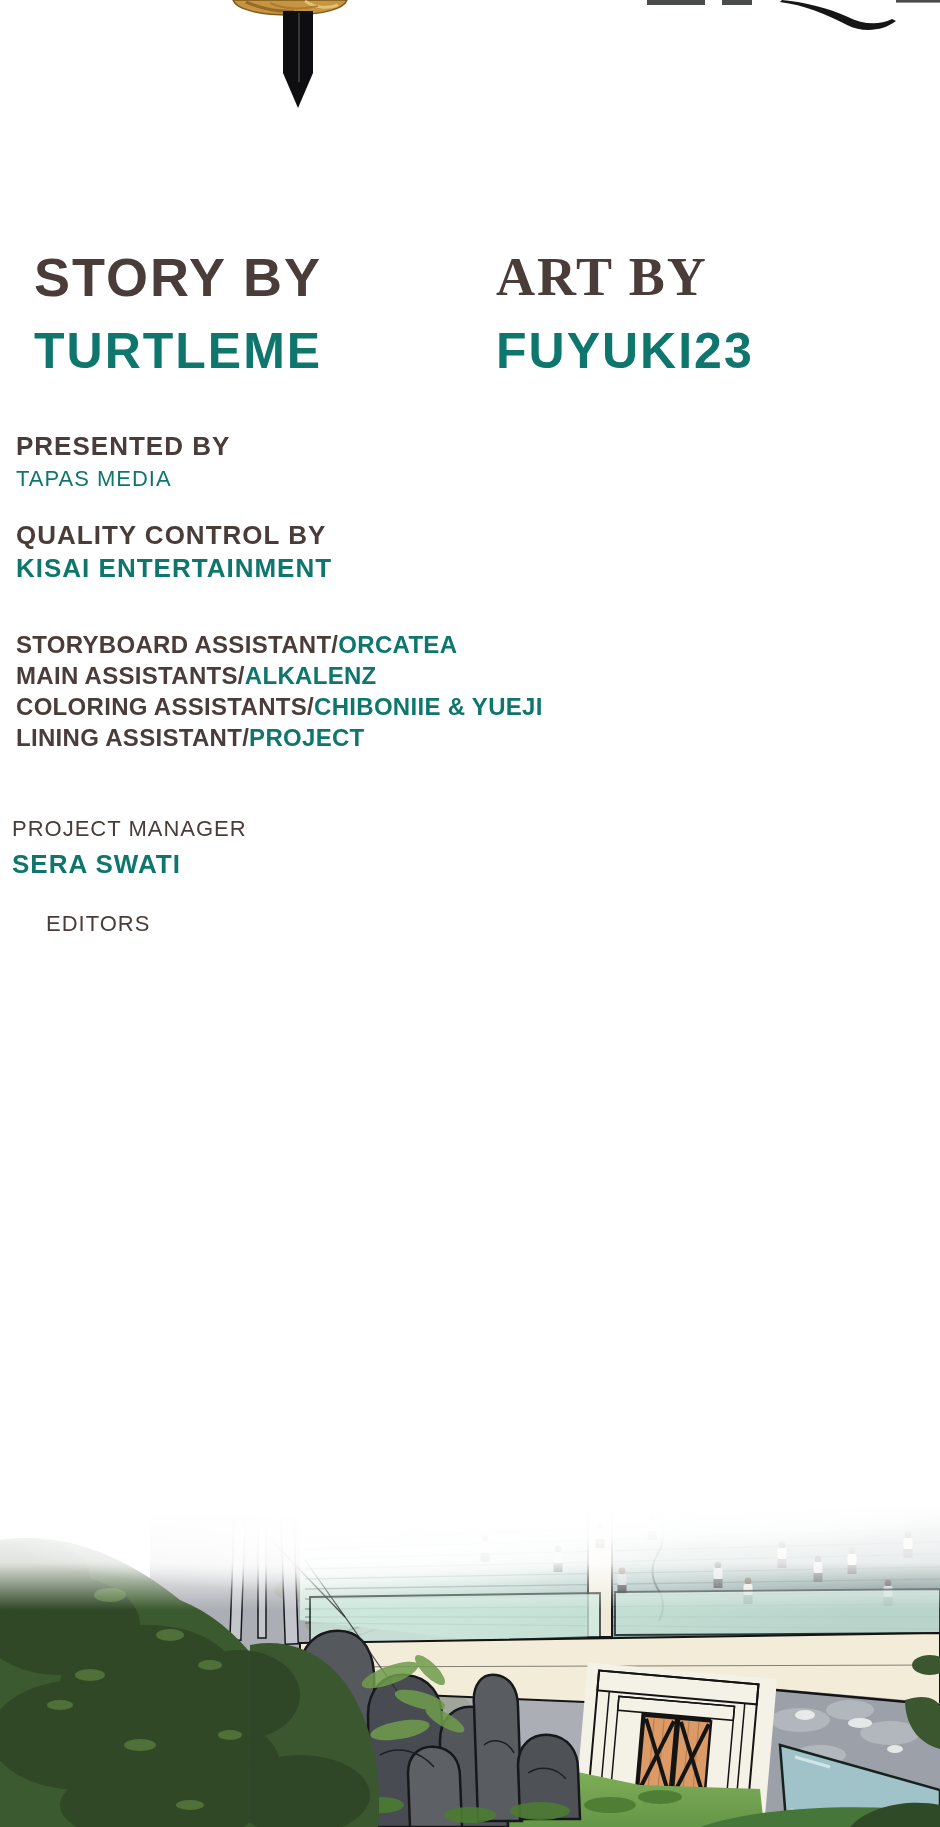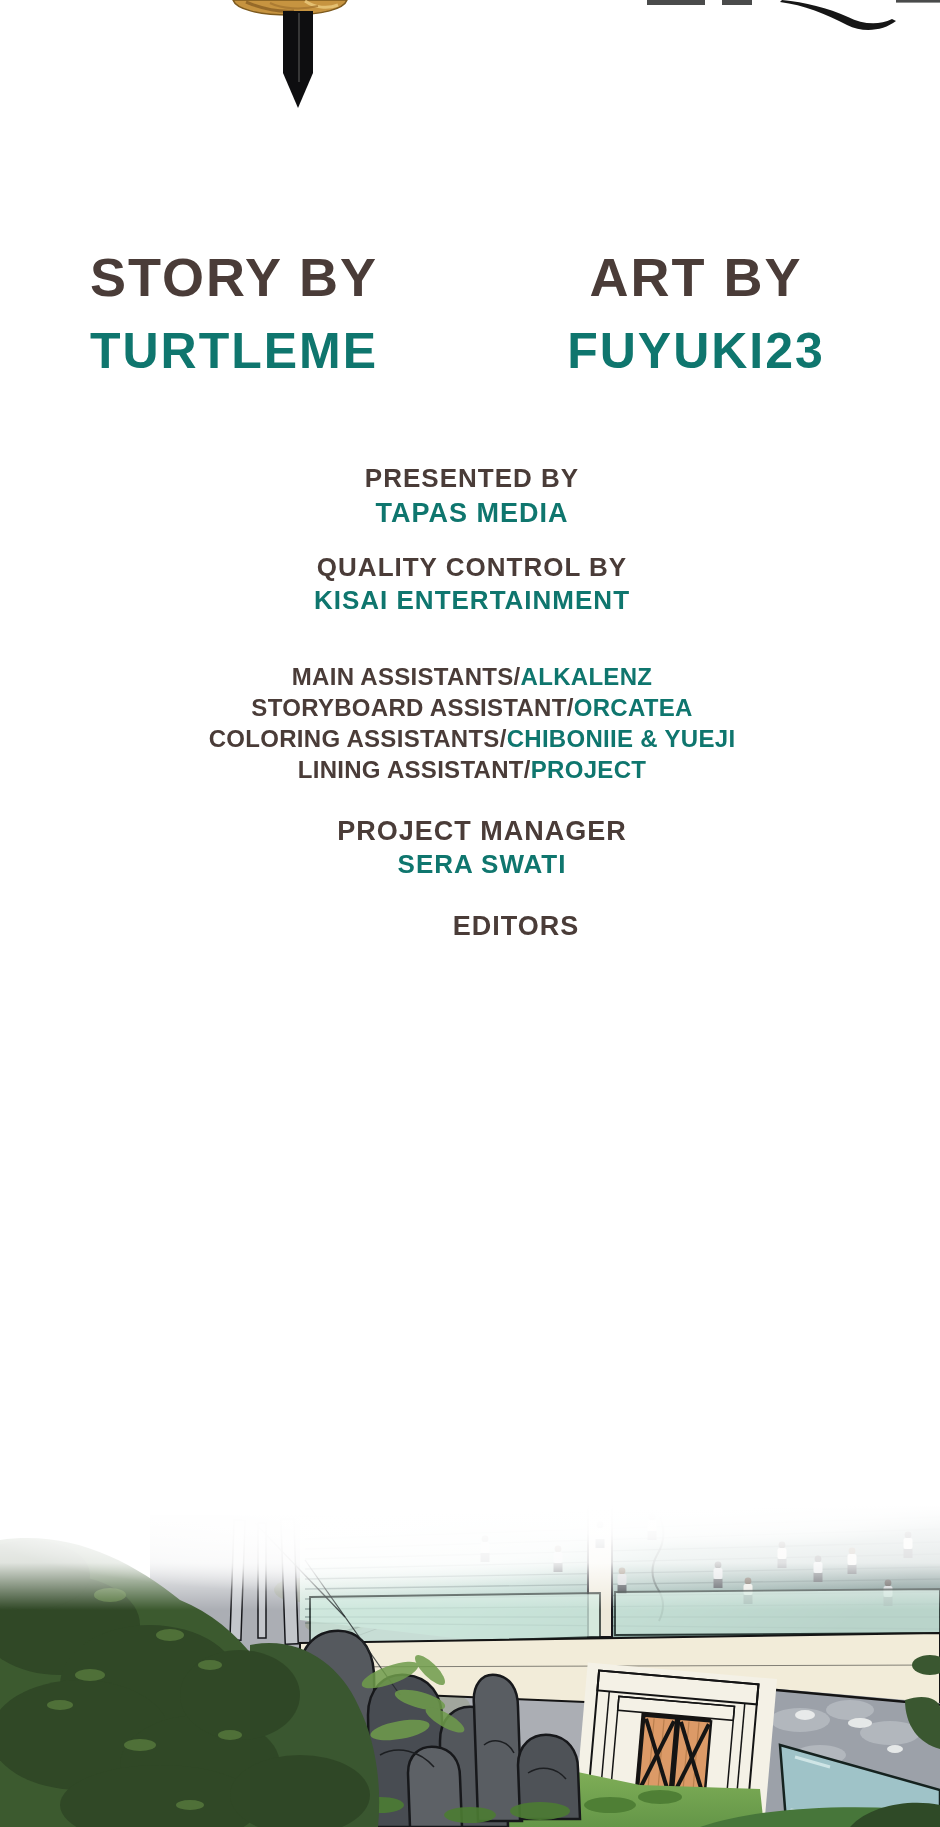--- a/index.html
+++ b/index.html
@@ -2,31 +2,31 @@
 <html><head>
 <meta charset="utf-8">
 <style>
   html,body{margin:0;padding:0;background:#ffffff;}
   .page{
     position:relative;width:940px;height:1827px;margin:0 auto;
     background:#ffffff;overflow:hidden;
     font-family:"Liberation Sans", sans-serif;
   }
   .abs{position:absolute;}
-  .ctr{text-align:center;line-height:1;}
+  .ctr{line-height:1;}
   .c-label{color:#4a3c38;}
   .c-name{color:#0f766e;}
   .big{font-size:54px;font-weight:700;letter-spacing:2px;}
   .bigname{font-size:50px;font-weight:700;letter-spacing:2px;}
   .h1{font-size:26px;font-weight:700;letter-spacing:1px;}
-  .h2{font-size:27px;font-weight:700;letter-spacing:1px;}
+  .h2{font-size:22px;font-weight:400;letter-spacing:1px;}
   .staff{font-size:24px;font-weight:700;letter-spacing:.3px;line-height:31px;}
   .col-left{left:34px;width:400px;}
   .col-right{left:496px;width:400px;}
-  .mid{left:10px;width:924px;margin-top:32px;}
+  .mid{left:16px;width:924px;}
   .mid2{left:12px;width:940px;}
   .bar{position:absolute;top:0;height:5px;background:#4a4b4b;}
 </style>
 </head>
 <body>
 
 <div class="page">
 
   <svg class="abs" style="left:210px;top:0;" width="160" height="118" viewBox="0 0 160 118">
     <path d="M23,0 L137,0 C134,9 112,15 80,15 C48,15 26,9 23,0 Z" stroke="#7d5a1e" stroke-width="1.5" fill="#c79440"></path>
@@ -39,32 +39,32 @@
 
   <div class="bar" style="left:647px;width:58px;"></div>
   <div class="bar" style="left:722px;width:30px;"></div>
   <svg class="abs" style="left:770px;top:0;" width="170" height="34" viewBox="0 0 170 34">
     <path d="M12,0 C35,2 58,8 78,17 C92,24 108,26 122,19 L126,21 C113,31 93,33 77,25 C56,14 34,5 10,2 Z" fill="#161616"></path>
     <rect x="126" y="0" width="44" height="2.6" fill="#4a4b4b"></rect>
   </svg>
 
   <div class="abs ctr col-left big c-label" style="top:250px;">STORY BY</div>
   <div class="abs ctr col-left bigname c-name" style="top:326px;">TURTLEME</div>
-  <div class="abs ctr col-right big c-label" style="top:250px;">ART BY</div>
+  <div class="abs ctr col-right big c-label" style="top:250px;font-family:Liberation Serif, serif;">ART BY</div>
   <div class="abs ctr col-right bigname c-name" style="top:326px;">FUYUKI23</div>
 
   <div class="abs ctr mid h1 c-label" style="top:433px;">PRESENTED BY</div>
   <div class="abs ctr mid h2 c-name" style="top:468px;">TAPAS MEDIA</div>
 
   <div class="abs ctr mid h1 c-label" style="top:522px;">QUALITY CONTROL BY</div>
   <div class="abs ctr mid h1 c-name" style="top:555px;">KISAI ENTERTAINMENT</div>
 
   <div class="abs ctr mid staff" style="top:629px;">
+    <div><span class="c-label">STORYBOARD ASSISTANT</span><span class="c-label">/</span><span class="c-name">ORCATEA</span></div>
     <div><span class="c-label">MAIN ASSISTANTS</span><span class="c-label">/</span><span class="c-name">ALKALENZ</span></div>
-    <div><span class="c-label">STORYBOARD ASSISTANT</span><span class="c-label">/</span><span class="c-name">ORCATEA</span></div>
     <div><span class="c-label">COLORING ASSISTANTS</span><span class="c-label">/</span><span class="c-name">CHIBONIIE &amp; YUEJI</span></div>
     <div><span class="c-label">LINING ASSISTANT</span><span class="c-label">/</span><span class="c-name">PROJECT</span></div>
   </div>
 
   <div class="abs ctr mid2 h2 c-label" style="top:818px;">PROJECT MANAGER</div>
   <div class="abs ctr mid2 h1 c-name" style="top:851px;">SERA SWATI</div>
 
   <div class="abs ctr mid2 h2 c-label" style="top:913px;margin-left:34px;">EDITORS</div>
 
   <svg class="abs" style="left:0;top:1505px;" width="940" height="322" viewBox="0 0 940 322">

